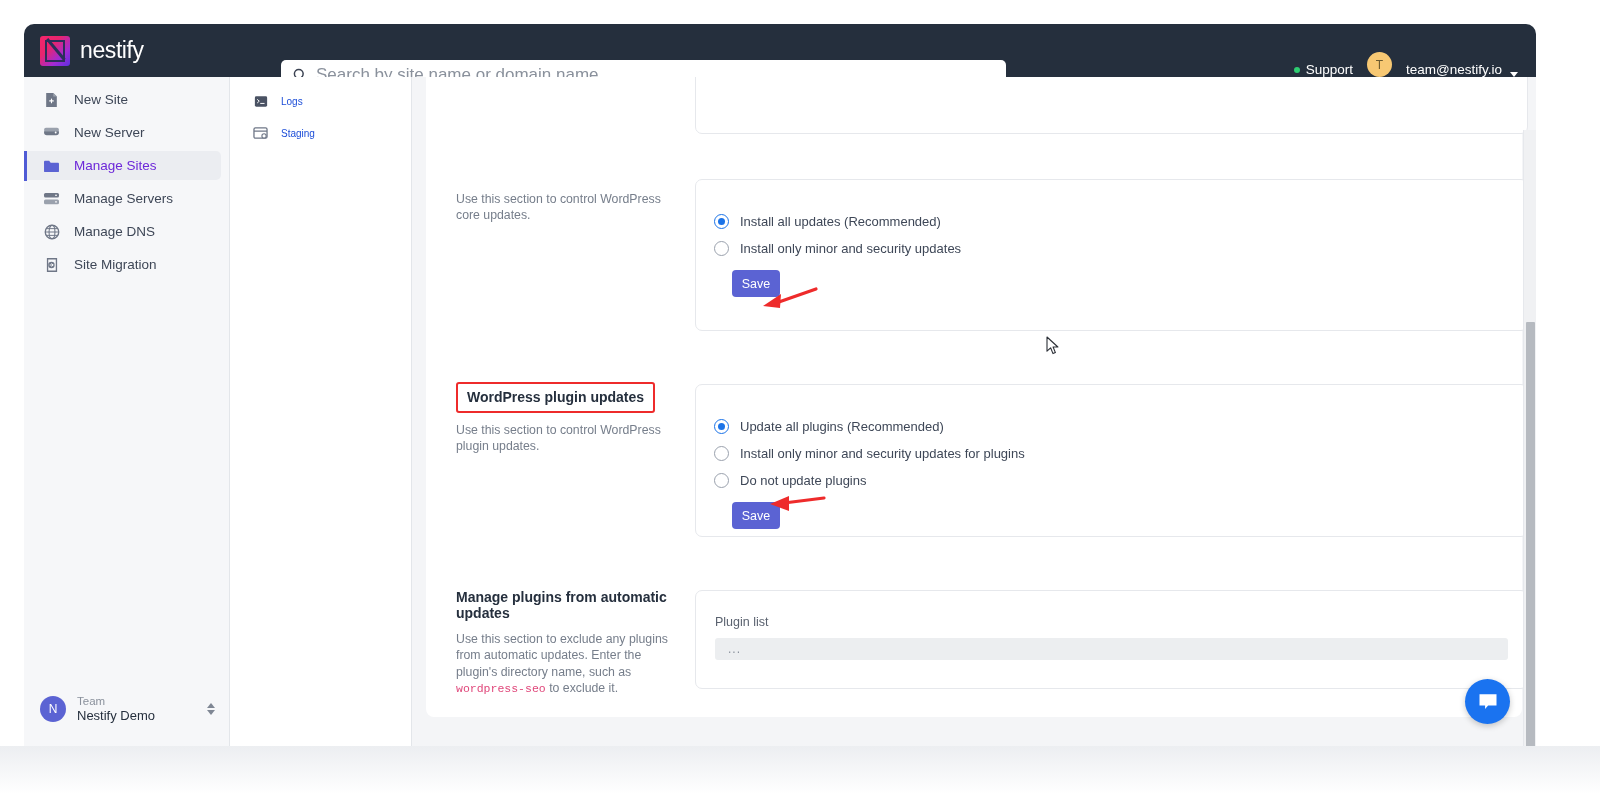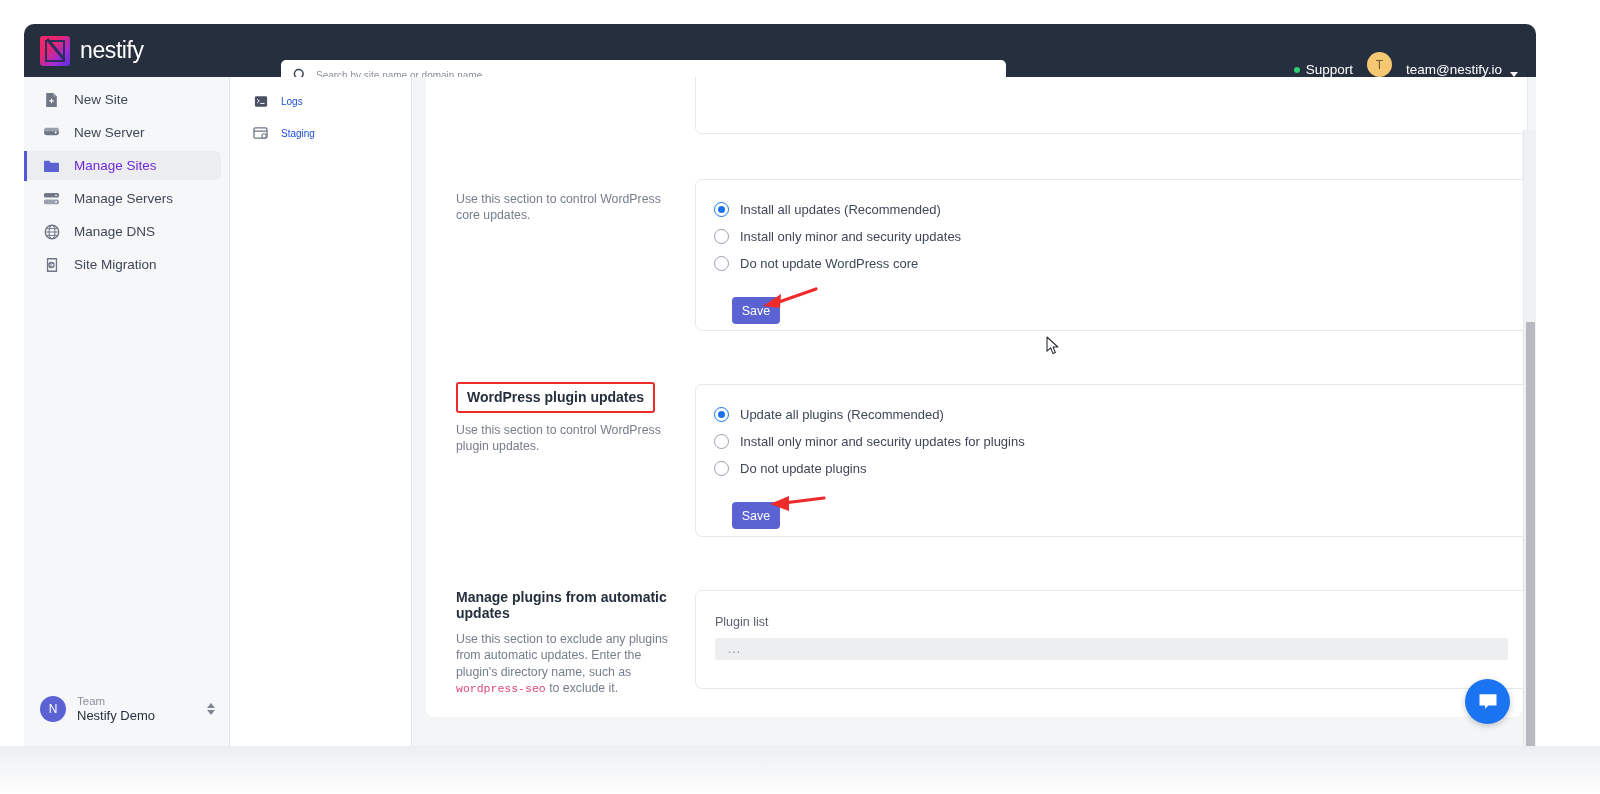--- a/index.html
+++ b/index.html
@@ -56,21 +56,21 @@
   #search-box {
     position: absolute; left: 257px; top: 36px;
     width: 725px; height: 30px;
     background: #ffffff; border-radius: 5px;
     display: flex; align-items: center;
   }
   #search-box .mag { margin-left: 12px; display:flex; }
   #search-input {
     border: none; outline: none; background: transparent;
     font-family: "Liberation Sans", sans-serif;
-    font-size: 10px; color: #4d7c0f;
+    font-size: 17px; color: #4d7c0f;
     margin-left: 9px; width: 640px;
   }
   #search-input::placeholder { color: #8a919c; }
 
   #topbar-right {
     position: absolute; right: 18px; top: 0; height: 53px;
     display: flex; align-items: flex-end; gap: 14px;
   }
   .support-wrap { display: flex; align-items: center; gap: 6px; }
   .dot-green { width: 6px; height: 6px; border-radius: 50%; background: #2ecc71; }
@@ -196,21 +196,21 @@
     font-size: 12.3px; color: #767e8b; line-height: 1.33;
     margin-top: 9px;
   }
   code.inline-code {
     font-family: "Liberation Mono", monospace;
     font-size: 11.5px; color: #e0487b;
   }
 
   .sec-right { position: absolute; }
   .radio-list { padding: 22px 0 0 18px; }
-  .radio-row { display: flex; align-items: flex-start; height: 27px; }
+  .radio-row { display: flex; align-items: flex-end; height: 27px; }
   .radio {
     width: 15px; height: 15px; border-radius: 50%;
     border: 1.6px solid #9aa1ad; background: #fff;
     display: inline-block; position: relative; flex: 0 0 auto;
   }
   .radio.checked { border-color: #1b73e8; border-width: 1.8px; }
   .radio.checked::after {
     content: ""; position: absolute; left: 3px; top: 3px;
     width: 7px; height: 7px; border-radius: 50%; background: #1b73e8;
   }
@@ -426,24 +426,20 @@
 
       <div class="sec-right card" style="left:269px; top:102px; width:833px; height:152px;">
         <div class="radio-list">
           <div class="radio-row">
             <span class="radio checked"></span>
             <span class="radio-label">Install all updates (Recommended)</span>
           </div>
           <div class="radio-row">
             <span class="radio"></span>
             <span class="radio-label">Install only minor and security updates</span>
-          </div>
-          <div class="radio-row">
-            <span class="radio"></span>
-            <span class="radio-label">Do not update WordPress core</span>
           </div>
           <button class="save-btn">Save</button>
         </div>
       </div>
 
       <div class="arrow-annot" style="left:334px; top:207px;">
         <svg width="60" height="30" viewBox="0 0 60 30">
           <line x1="56" y1="5" x2="16" y2="19" stroke="#ee2b2b" stroke-width="3.2" stroke-linecap="round"></line>
           <path d="M3 22 L21 10 L20 24 Z" fill="#ee2b2b"></path>
         </svg>

